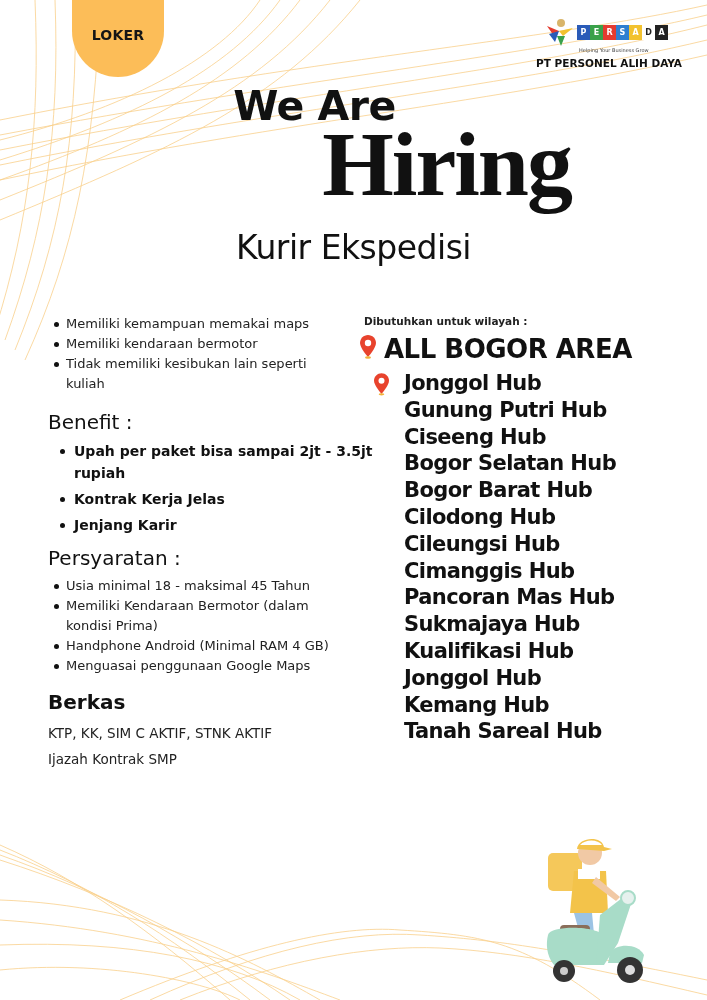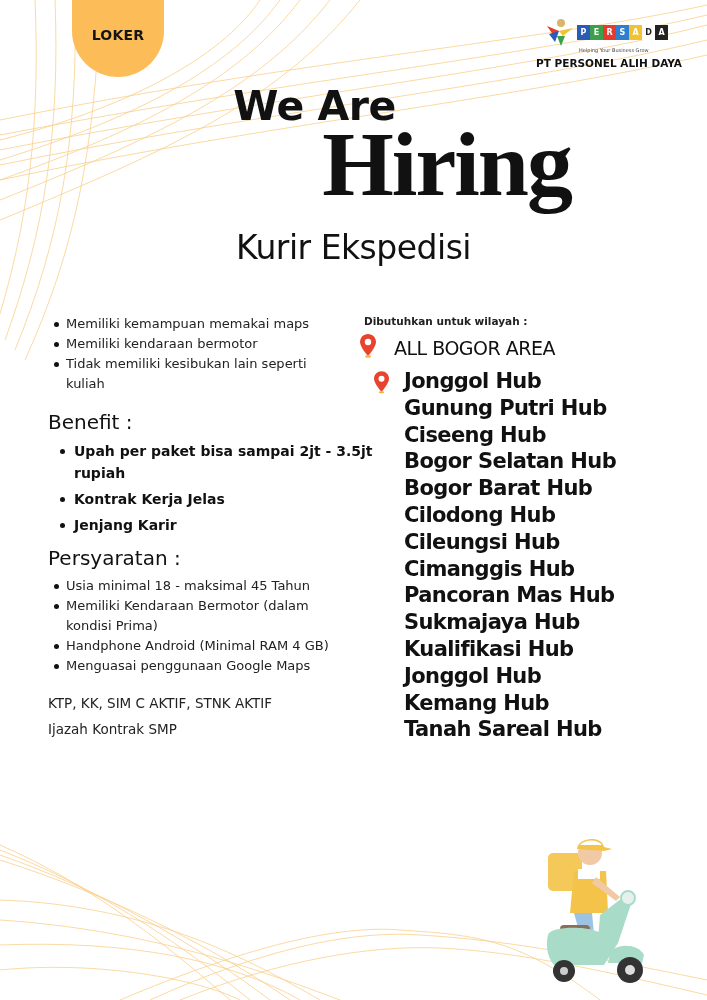--- a/index.html
+++ b/index.html
@@ -41,21 +41,21 @@
   ul.plain li { position: relative; padding-left: 14px; font-size: 13px; line-height: 20px; color: #222; }
   ul.plain li::before { content: ""; position: absolute; left: 2px; top: 8px; width: 5px; height: 5px; border-radius: 50%; background: #111; }
   ul.bold-list { list-style: none; margin-left: 8px; }
   ul.bold-list li { position: relative; padding-left: 18px; font-size: 14px; font-weight: bold; line-height: 22px; color: #111; margin-bottom: 4px; }
   ul.bold-list li::before { content: ""; position: absolute; left: 4px; top: 9px; width: 5px; height: 5px; border-radius: 50%; background: #111; }
   .berkas-line { font-size: 13.5px; line-height: 26px; color: #222; }
 
   .right-col { position: absolute; left: 360px; top: 315px; width: 330px; z-index: 2; }
   .needed-label { font-size: 10.5px; font-weight: bold; color: #222; margin-left: 4px; }
   .area-row { display: flex; align-items: center; margin-top: 7px; }
-  .area-row .area-text { font-size: 19px; font-weight: normal; letter-spacing: -0.5px; margin-left: 18px; }
+  .area-row .area-text { font-size: 26px; font-weight: bold; letter-spacing: -0.5px; margin-left: 8px; }
   .hub-block { display: flex; margin-top: 6px; }
   .hub-pin { width: 44px; padding-left: 14px; padding-top: 3px; }
   .hub-list { list-style: none; }
   .hub-list li { font-size: 21px; font-weight: bold; line-height: 26.8px; letter-spacing: -0.6px; color: #111; }
 
   .courier { position: absolute; left: 530px; top: 825px; width: 150px; height: 160px; z-index: 2; }
 </style>
 </head>
 <body>
 
@@ -144,20 +144,21 @@
     <h2 class="sec-h">Persyaratan :</h2>
     <ul class="plain">
       <li>Usia minimal 18 - maksimal 45 Tahun</li>
       <li style="padding-right:40px">Memiliki Kendaraan Bermotor (dalam kondisi Prima)</li>
       <li>Handphone Android (Minimal RAM 4 GB)</li>
       <li>Menguasai penggunaan Google Maps</li>
     </ul>
   </section>
 
   <section style="margin-top:14px">
+    <h2 class="sec-h bold">Berkas</h2>
     <div class="berkas-line">KTP, KK, SIM C AKTIF, STNK AKTIF</div>
     <div class="berkas-line">Ijazah Kontrak SMP</div>
   </section>
 </div>
 
 <div class="right-col">
   <div class="needed-label">Dibutuhkan untuk wilayah :</div>
   <div class="area-row">
     <span>
       <svg width="16" height="24" viewBox="0 0 16 24">

